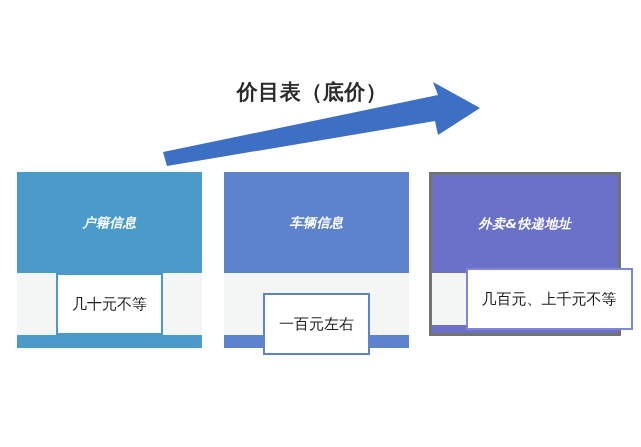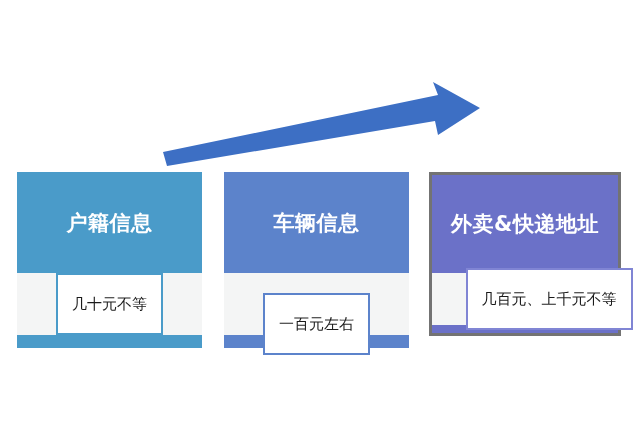--- a/index.html
+++ b/index.html
@@ -48,24 +48,25 @@
     width: 185px;
     background: #f4f5f5;
     box-sizing: border-box;
   }
   .card-header {
     height: 101px;
     display: flex;
     align-items: center;
     justify-content: center;
     color: #ffffff;
-    font-size: 21px;
+    font-size: 13px;
     font-weight: bold;
     letter-spacing: 0.5px;
     white-space: nowrap;
+    font-style: italic;
   }
   .card-body {
     height: 62px;
     display: flex;
     align-items: center;
     justify-content: center;
     background: #f4f5f5;
   }
   .value-box {
     background: #ffffff;
@@ -107,20 +108,21 @@
 </style>
 </head>
 <body>
 
 <div id="stage">
 
   <svg id="growth-arrow" viewBox="0 0 340 90" xmlns="http://www.w3.org/2000/svg">
     <polygon points="13,72 288,15 283,2 330,28 288,55 285,41 17,86" fill="#3d6fc4"></polygon>
   </svg>
 
+  <div id="chart-title">价目表（底价）</div>
 
   <div class="card" id="card-household">
     <div class="card-header">户籍信息</div>
     <div class="card-body">
       <div class="value-box">几十元不等</div>
     </div>
     <div class="card-footer"></div>
   </div>
 
   <div class="card" id="card-vehicle">

